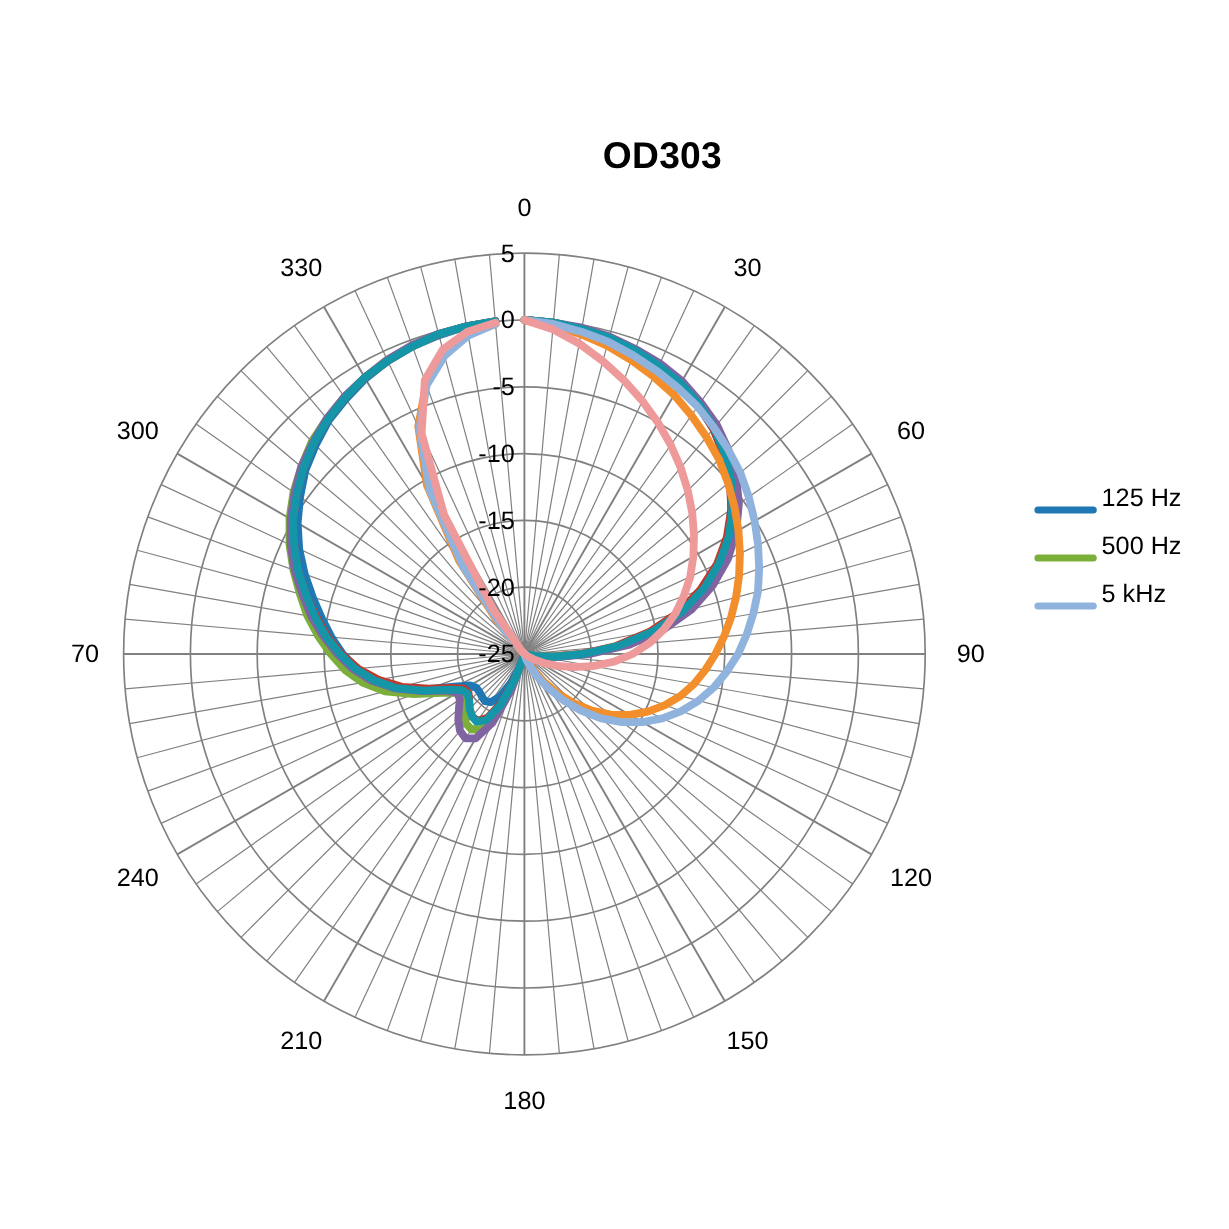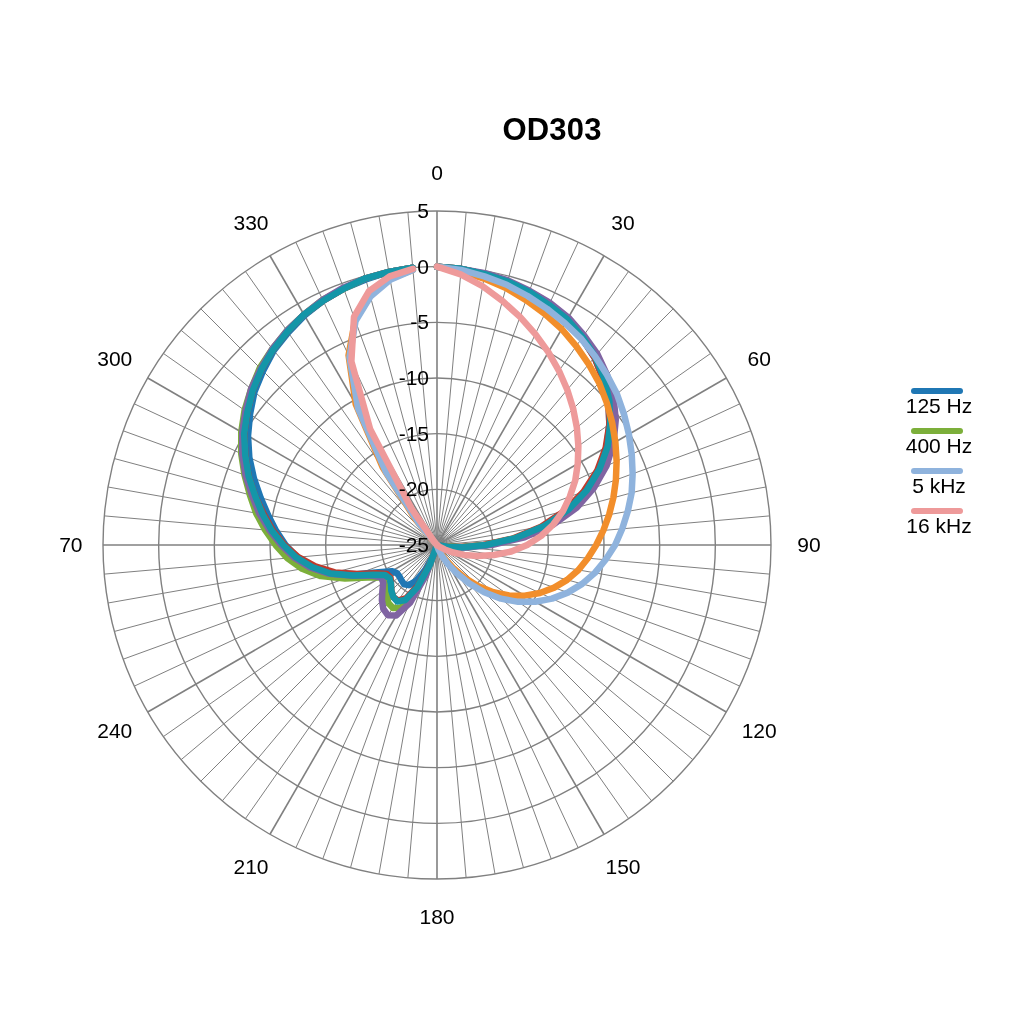--- a/index.html
+++ b/index.html
@@ -50,23 +50,22 @@
     fill: #000000;
   }
   #legend {
     position: absolute;
     left: 862px;
     top: 388px;
     width: 150px;
   }
   .legend-row {
     display: flex;
-    align-items: center;
+    align-items: flex-end;
     height: 40px;
-    flex-direction: column;
   }
   .legend-swatch {
     width: 52px;
     height: 6px;
     border-radius: 3px;
     flex: 0 0 auto;
   }
   .legend-label {
     font-family: "Liberation Sans", sans-serif;
     font-size: 21px;
@@ -213,25 +212,21 @@
     </svg>
   </div>
 
   <div id="legend">
       <div class="legend-row">
         <span class="legend-swatch" style="background: rgb(31, 119, 180);"></span>
         <span class="legend-label">125 Hz</span>
       </div>
       <div class="legend-row">
         <span class="legend-swatch" style="background: rgb(124, 175, 58);"></span>
-        <span class="legend-label">400 Hz</span>
+        <span class="legend-label">500 Hz</span>
       </div>
       <div class="legend-row">
         <span class="legend-swatch" style="background: rgb(143, 179, 221);"></span>
         <span class="legend-label">5 kHz</span>
       </div>
-      <div class="legend-row">
-        <span class="legend-swatch" style="background: rgb(238, 154, 154);"></span>
-        <span class="legend-label">16 kHz</span>
-      </div>
     </div>
 
 </div>
 
 </body></html>

